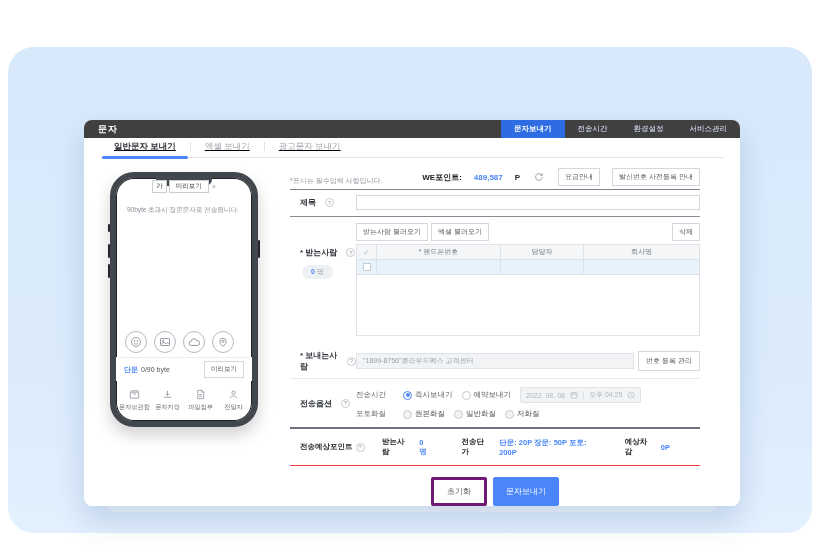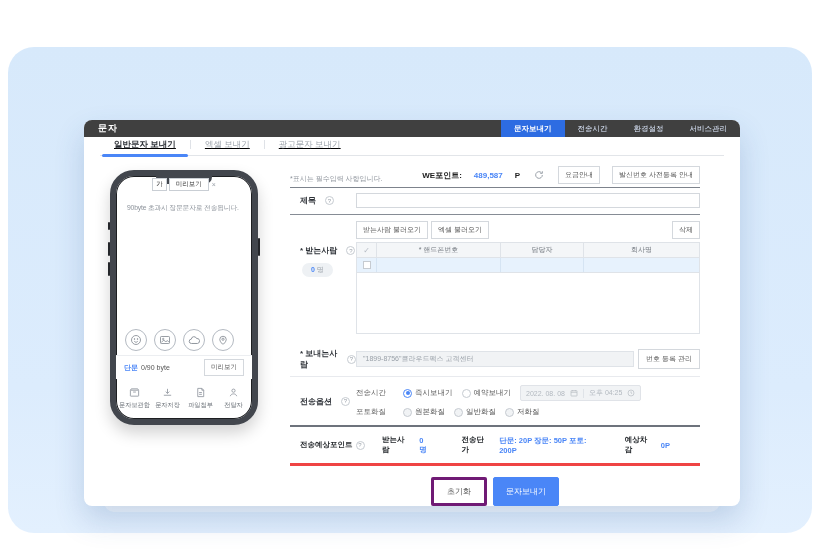--- a/index.html
+++ b/index.html
@@ -97,21 +97,21 @@
   .opt-line { display:flex; align-items:center; gap:9px; font-size:7.5px; color:#555; }
   .opt-label { width:38px; min-width:38px; color:#666; }
   .opt-item { display:flex; align-items:center; gap:3px; cursor:pointer; }
   .radio { width:9px; height:9px; min-width:9px; border:1px solid #c6cbd1; border-radius:50%; background:#fff; position:relative; display:inline-block; }
   .radio.checked { border-color:#4a86f7; }
   .radio.checked::after { content:""; position:absolute; inset:1.5px; border-radius:50%; background:#4a86f7; }
   .radio.disabled { background:#f1f3f5; }
   .pill-input { background:#f1f3f5; border:1px solid #e0e3e8; color:#b3b9c0; font-size:7px; padding:2px 5px; display:flex; align-items:center; gap:5px; border-radius:2px; cursor:default; }
   .pill-sep { width:1px; height:9px; background:#dfe3e8; }
 
-  .row-estimate { display:flex; padding:8px 0; border-bottom:3px solid #ef4444; font-size:7.5px; }
+  .row-estimate { display:flex; padding:8px 0; border-bottom:1px solid #ef4444; font-size:7.5px; }
   .est-label { width:92px; min-width:92px; font-weight:bold; color:#1f2327; display:flex; align-items:center; gap:3px; padding-left:10px; }
   .est-item { display:flex; align-items:center; gap:11px; margin-right:30px; }
   .est-item .k { font-weight:bold; color:#1f2327; }
   .est-item .v { color:#4a86f7; font-weight:bold; }
 
   .row-actions { display:flex; justify-content:center; gap:6px; padding-top:11px; }
   .btn-reset { border:3px solid #701a75; background:#fff; color:#555; font-size:8px; padding:6px 13px; border-radius:2px; cursor:pointer; }
   .btn-send { border:1px solid #4a86f7; background:#4a86f7; color:#fff; font-size:8px; padding:6px 12px; border-radius:2px; cursor:pointer; }
 </style>
 </head>

